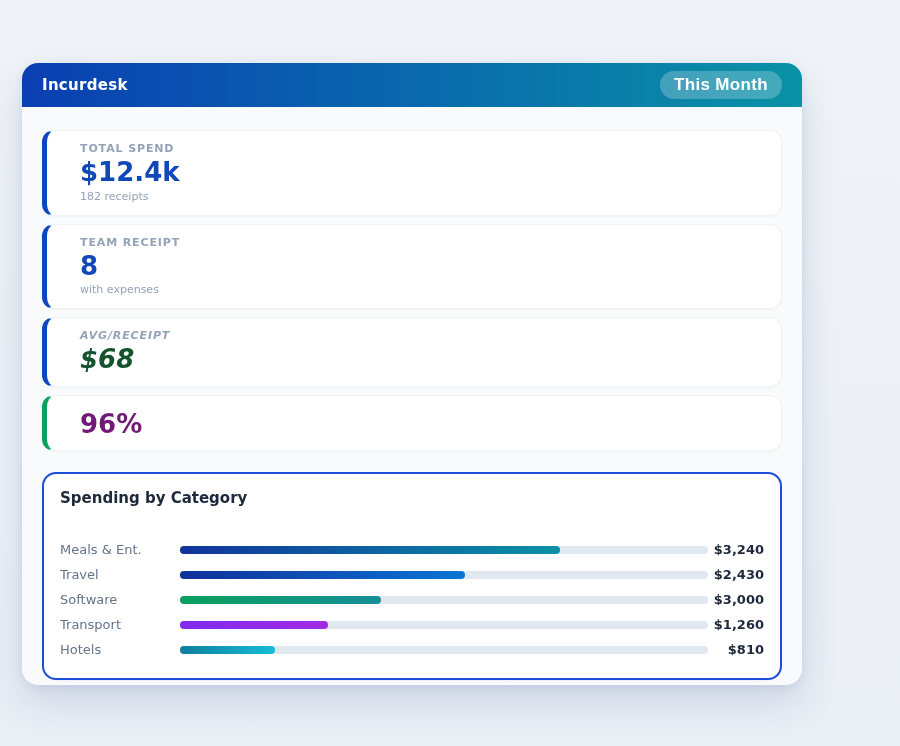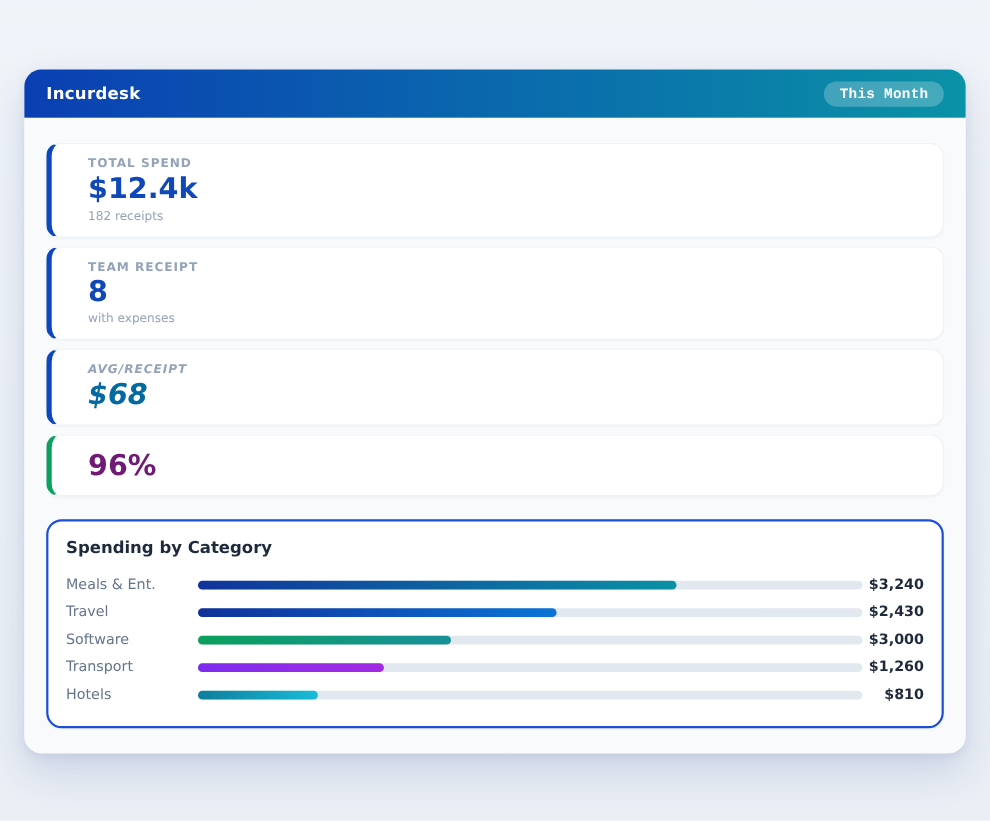--- a/index.html
+++ b/index.html
@@ -4,51 +4,51 @@
 <style>
   * { margin:0; padding:0; box-sizing:border-box; }
   html,body { width:900px; height:746px; }
   body {
     font-family: "DejaVu Sans", "Liberation Sans", sans-serif;
     background: linear-gradient(180deg, #f0f3f8 0%, #ecf0f6 60%, #eaeef5 100%);
     position: relative;
     overflow: hidden;
   }
   .panel {
-    position:absolute; left:22px; top:63px; width:856px; height:622px;
+    position:absolute; left:22px; top:63px; width:780px; height:622px;
     background:#f8fafc; border-radius:16px; overflow:hidden;
     box-shadow: 0 16px 36px rgba(45,75,140,.16), 0 3px 8px rgba(45,75,140,.08);
   }
   .app-header {
     height:44px; display:flex; align-items:center; justify-content:space-between;
     padding:0 20px;
   }
   .app-title { color:#ffffff; font-size:15px; font-weight:bold; letter-spacing:.02em; }
   .period-badge {
-    background:rgba(255,255,255,.24); color:#ffffff; font-size:13px; font-weight:bold;
+    background:rgba(255,255,255,.24); color:#ffffff; font-size:17px; font-weight:bold;
     padding:4px 14px; border-radius:999px; border:none; cursor:pointer;
-    font-family:Liberation Mono, monospace; letter-spacing:.02em;
+    font-family:Liberation Sans, sans-serif; letter-spacing:.02em;
   }
   .content { padding:23px 20px 20px; }
   .stat-card {
     background:#ffffff; border:1px solid #eef1f6; border-left:5px solid #0d47c0;
     border-radius:12px; padding:11px 33px 12px; margin-bottom:8px;
     box-shadow: 0 1px 2px rgba(45,75,140,.04);
   }
   .stat-label { font-size:11px; font-weight:bold; color:#94a3b8; letter-spacing:.08em; }
   .stat-value { font-size:26px; font-weight:bold; color:#1148b8; margin-top:3px; line-height:1.1; }
   .stat-sub { font-size:11px; color:#94a3b8; margin-top:3px; }
   .stat-sub:empty { display:none; }
   .chart-card {
     background:#ffffff; border:2px solid #1d4ed8; border-radius:14px;
     padding:15px 16px 16px; margin-top:21px;
     box-shadow: 0 1px 2px rgba(45,75,140,.04);
   }
   .chart-title { font-size:15px; font-weight:bold; color:#1e293b; }
-  .rows { margin-top:12px; }
+  .rows { margin-top:30px; }
   .cat-row { display:grid; grid-template-columns:120px 1fr 56px; align-items:center; height:25px; }
   .cat-label { font-size:13px; color:#64748b; }
   .bar-track { height:8px; background:#e2e8f0; border-radius:4px; position:relative; }
   .bar-fill { position:absolute; left:0; top:0; height:8px; border-radius:4px; }
   .cat-value { font-size:13px; font-weight:bold; color:#1e293b; text-align:right; }
 </style>
 </head>
 <body>
 
 <div class="panel">
@@ -67,21 +67,21 @@
     </div>
 
     <div class="stat-card" style="border-left-color: rgb(13, 71, 192);">
       <div class="stat-label">TEAM RECEIPT</div>
       <div class="stat-value" style="color: rgb(17, 72, 184);">8</div>
       <div class="stat-sub">with expenses</div>
     </div>
 
     <div class="stat-card" style="border-left-color: rgb(13, 71, 192); font-style: italic;">
       <div class="stat-label">AVG/RECEIPT</div>
-      <div class="stat-value" style="color: #0369a1;">$68</div>
+      <div class="stat-value" style="color: #14532d;">$68</div>
 
     </div>
 
     <div class="stat-card" style="border-left-color: rgb(12, 160, 94);">
       <div class="stat-value" style="color: #701a75;">96%</div>
 
     </div>
 
     <div class="chart-card">
       <div class="chart-title">Spending by Category</div>

